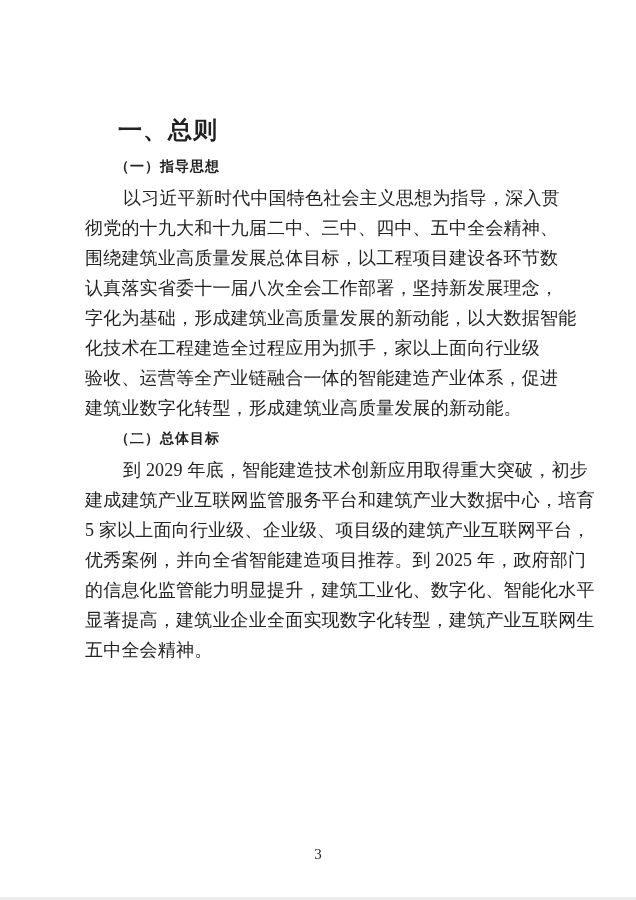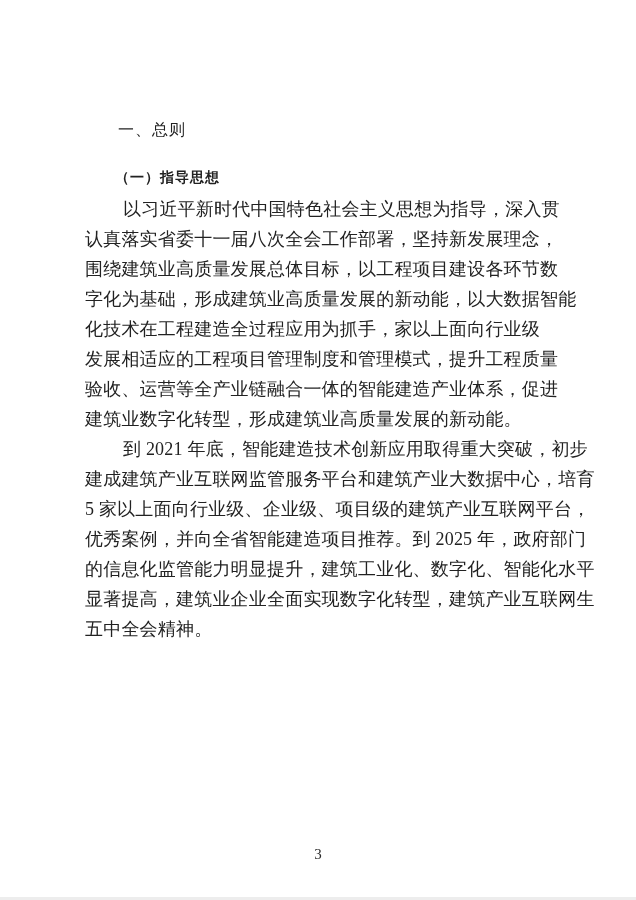--- a/index.html
+++ b/index.html
@@ -16,26 +16,26 @@
     font-family: "Liberation Serif", "DejaVu Serif", serif;
     color: #222222;
   }
   .content {
     position: absolute;
     left: 85px;
     top: 114px;
     width: 472px;
   }
   .doc-title {
-    font-size: 16px;
+    font-size: 24px;
     line-height: 32px;
-    font-weight: normal;
+    font-weight: bold;
     padding-left: 33px;
     letter-spacing: 1px;
-    margin-bottom: 16px;
+    margin-bottom: 5px;
   }
   .sec-heading {
     font-size: 14px;
     line-height: 31px;
     font-weight: bold;
     padding-left: 30px;
     letter-spacing: 1px;
     margin-bottom: 1px;
   }
   .line {
@@ -68,28 +68,29 @@
 </style>
 </head>
 <body>
 
 <div class="page">
   <div class="content">
     <div class="doc-title">一、总则</div>
 
   <div class="sec-heading">（一）指导思想</div>
       <div class="line indent">以习近平新时代中国特色社会主义思想为指导，深入贯</div>
+      <div class="line">彻党的十九大和十九届二中、三中、四中、五中全会精神、</div>
+      <div class="line">围绕建筑业高质量发展总体目标，以工程项目建设各环节数</div>
       <div class="line">认真落实省委十一届八次全会工作部署，坚持新发展理念，</div>
-      <div class="line">围绕建筑业高质量发展总体目标，以工程项目建设各环节数</div>
       <div class="line">字化为基础，形成建筑业高质量发展的新动能，以大数据智能</div>
       <div class="line">化技术在工程建造全过程应用为抓手，家以上面向行业级</div>
-      <div class="line">发展相适应的工程项目管理制度和管理模式，提升工程质量</div>
       <div class="line">验收、运营等全产业链融合一体的智能建造产业体系，促进</div>
       <div class="line">建筑业数字化转型，形成建筑业高质量发展的新动能。</div>
-      <div class="line indent">到 2021 年底，智能建造技术创新应用取得重大突破，初步</div>
+      <div class="sec-heading">（二）总体目标</div>
+      <div class="line indent">到 2029 年底，智能建造技术创新应用取得重大突破，初步</div>
       <div class="line">建成建筑产业互联网监管服务平台和建筑产业大数据中心，培育</div>
       <div class="line">5 家以上面向行业级、企业级、项目级的建筑产业互联网平台，</div>
       <div class="line">优秀案例，并向全省智能建造项目推荐。到 2025 年，政府部门</div>
       <div class="line">的信息化监管能力明显提升，建筑工业化、数字化、智能化水平</div>
       <div class="line">显著提高，建筑业企业全面实现数字化转型，建筑产业互联网生</div>
       <div class="line">五中全会精神。</div>
     </div>
 
   <div class="page-number">3</div>
 

